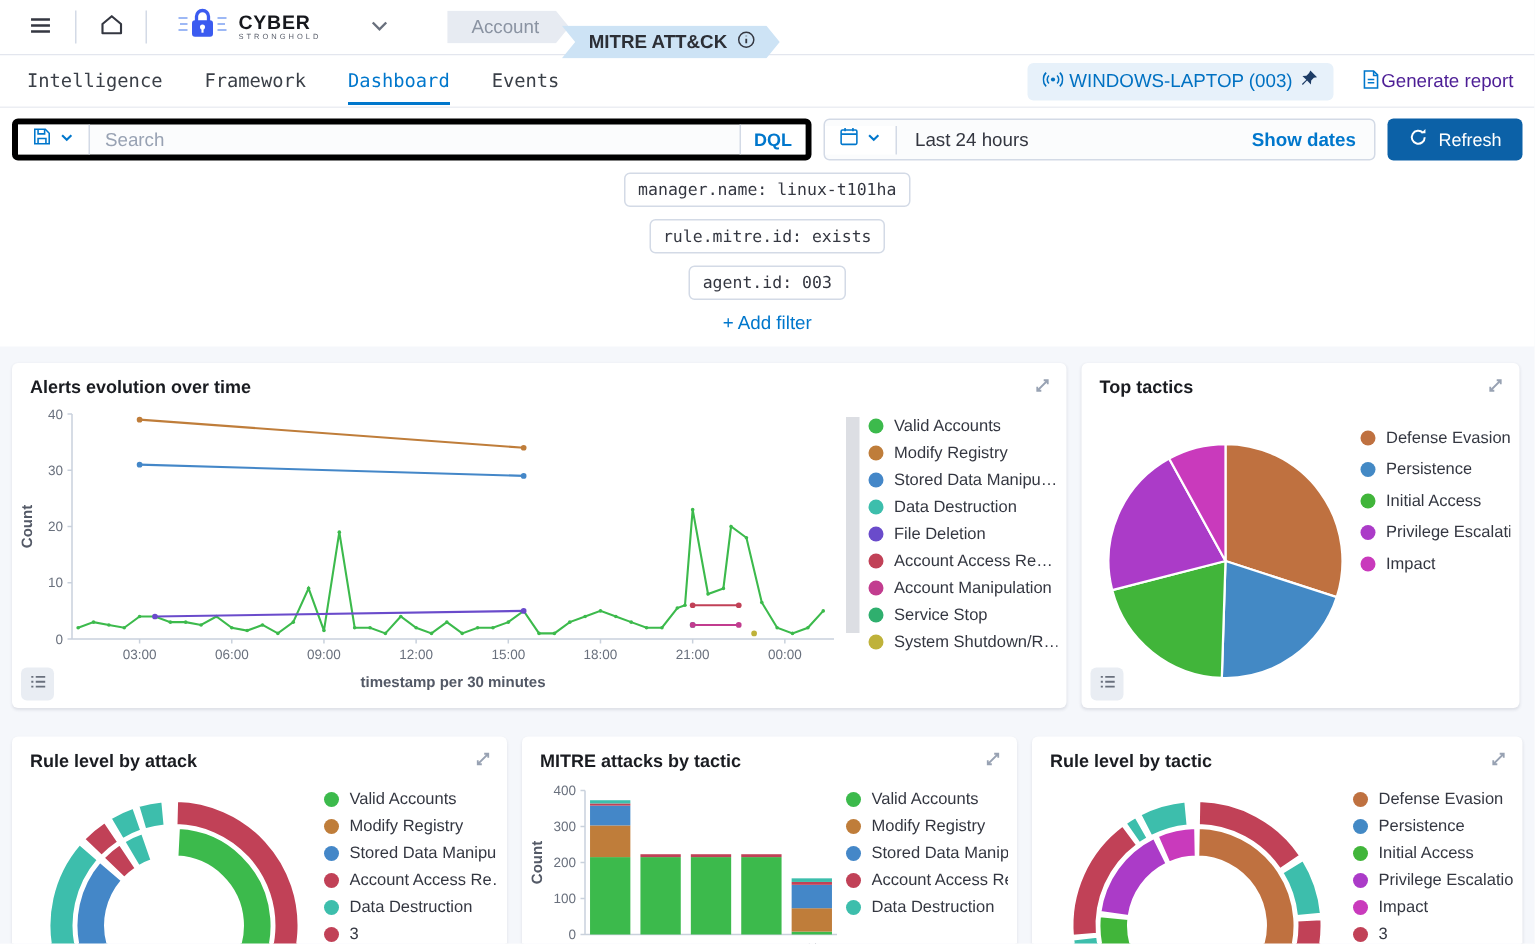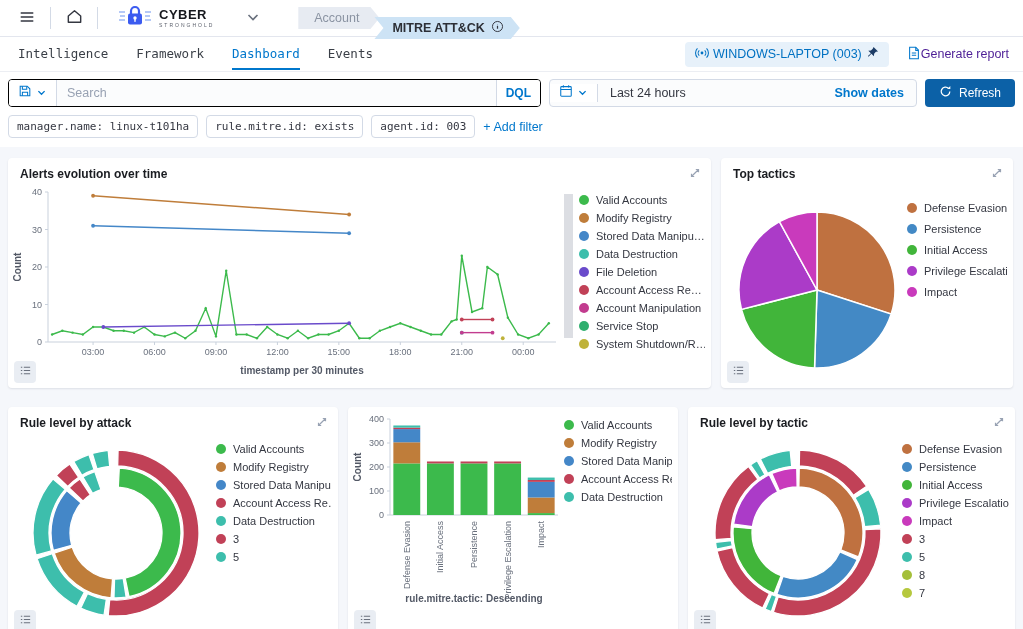--- a/index.html
+++ b/index.html
@@ -26,32 +26,32 @@
   .navrow { height:35px; display:flex; align-items:center; justify-content:space-between; padding:0 14px 0 18px; border-bottom:1px solid #eceef3; background:#fff; }
   .tabs { display:flex; gap:28px; }
   .tab { background:none; border:none; font-family:"DejaVu Sans Mono", monospace; font-size:12.5px; color:#3a3f47; cursor:pointer; padding:8px 0 7px; border-bottom:2px solid transparent; }
   .tab.active { color:#0077cc; border-bottom-color:#0077cc; }
   .nav-right { display:flex; align-items:center; gap:18px; }
   .agent-chip { display:flex; align-items:center; gap:4px; background:#e7f1fa; border-radius:4px; padding:4px 10px; font-size:12.5px; color:#0071c2; cursor:pointer; }
   .report-btn { display:flex; align-items:center; background:none; border:none; font-size:12.5px; color:#4c1d95; cursor:pointer; }
 
   
   .searchrow { display:flex; align-items:center; gap:8px; padding:7px 8px 4px; background:#fff; }
-  .search-group { flex:1; display:flex; height:28px; border:1px solid #000000; border-radius:4px; overflow:hidden; background:#fbfcfd; }
+  .search-group { flex:1; display:flex; height:28px; border:4px solid #000000; border-radius:4px; overflow:hidden; background:#fbfcfd; }
   .addon { display:flex; align-items:center; gap:4px; padding:0 9px; background:#fff; cursor:pointer; }
   .addon.save { border-right:1px solid #d3dae6; }
   .addon.dql { border-left:1px solid #d3dae6; color:#0077cc; font-size:12px; font-weight:600; }
   .search-input { flex:1; border:none; outline:none; background:transparent; padding:0 10px; font-size:12.5px; color:#343741; }
   .search-input::placeholder { color:#98a2b3; }
   .date-group { display:flex; align-items:center; width:368px; height:28px; border:1px solid #d3dae6; border-radius:4px; overflow:hidden; background:#fbfcfd; }
   .addon.cal { border-right:1px solid #d3dae6; }
   .date-text { flex:1; font-size:12.5px; color:#343741; padding:0 12px; cursor:pointer; }
   .show-dates { background:none; border:none; color:#0077cc; font-size:12.5px; font-weight:600; padding:0 12px; cursor:pointer; }
   .refresh-btn { display:flex; align-items:center; gap:7px; height:28px; padding:4px 14px; background:#0c61a7; color:#fff; border:none; border-radius:4px; font-size:12px; font-weight:400; cursor:pointer; }
-  .filterrow { display:flex; align-items:center; gap:8px; padding:4px 8px 9px; background:#fff; }
+  .filterrow { display:flex; align-items:center; gap:8px; padding:4px 8px 9px; background:#fff;flex-direction:column; }
   .pill { font-family:"DejaVu Sans Mono", monospace; font-size:11px; color:#343741; background:#fff; border:1px solid #d3dae6; border-radius:4px; padding:4px 8px; cursor:pointer; }
   .add-filter { background:none; border:none; color:#0077cc; font-size:12.5px; cursor:pointer; }
 
   
   .dash { background:#f5f7fb; padding:11px 8px; height:497px; }
   .dash-row { display:flex; gap:10px; margin-bottom:19px; }
   .panel { position:relative; background:#fff; border-radius:4px; box-shadow:0 1px 2px rgba(50,60,80,.12); height:230px; }
   .p-line { width:703px; } .p-pie { width:292px; }
   .p-d1 { width:330px; } .p-bar { width:330px; } .p-d2 { width:327px; }
   .panel-head { display:flex; justify-content:space-between; align-items:flex-start; padding:9px 10px 0 12px; }
@@ -443,20 +443,26 @@
             </div>
           </div>
       </div>
       <button class="legend-btn">
           <span><svg width="13" height="13" viewBox="0 0 14 14" stroke="#69707d" stroke-width="1.3">
               <path d="M2 3.5h1.5M5.2 3.5H12M2 7h1.5M5.2 7H12M2 10.5h1.5M5.2 10.5H12"></path>
             </svg></span>
         </button>
     </div>
     <div class="panel p-bar">
+      <div class="panel-head">
+        <h3>MITRE attacks by tactic</h3>
+        <button class="expand-btn"><span><svg width="12" height="12" viewBox="0 0 12 12" fill="none" stroke="#98a2b3" stroke-width="1.2">
+                <path d="M2.5 9.5l7-7M6.8 2.5h2.7v2.7M5.2 9.5H2.5V6.8"></path>
+              </svg></span></button>
+      </div>
       <div class="panel-body">
         <svg id="c3" width="212" height="200">
             <line x1="38" y1="108" x2="206" y2="108" class="axisline"></line>
             <line x1="38" y1="12" x2="38" y2="108" class="axisline"></line>
             <line x1="35" y1="108" x2="38" y2="108" class="axisline"></line>
             <text x="32" y="111" class="tick" text-anchor="end">0</text>
             <line x1="35" y1="84" x2="38" y2="84" class="axisline"></line>
             <text x="32" y="87" class="tick" text-anchor="end">100</text>
             <line x1="35" y1="60" x2="38" y2="60" class="axisline"></line>
             <text x="32" y="63" class="tick" text-anchor="end">200</text>

